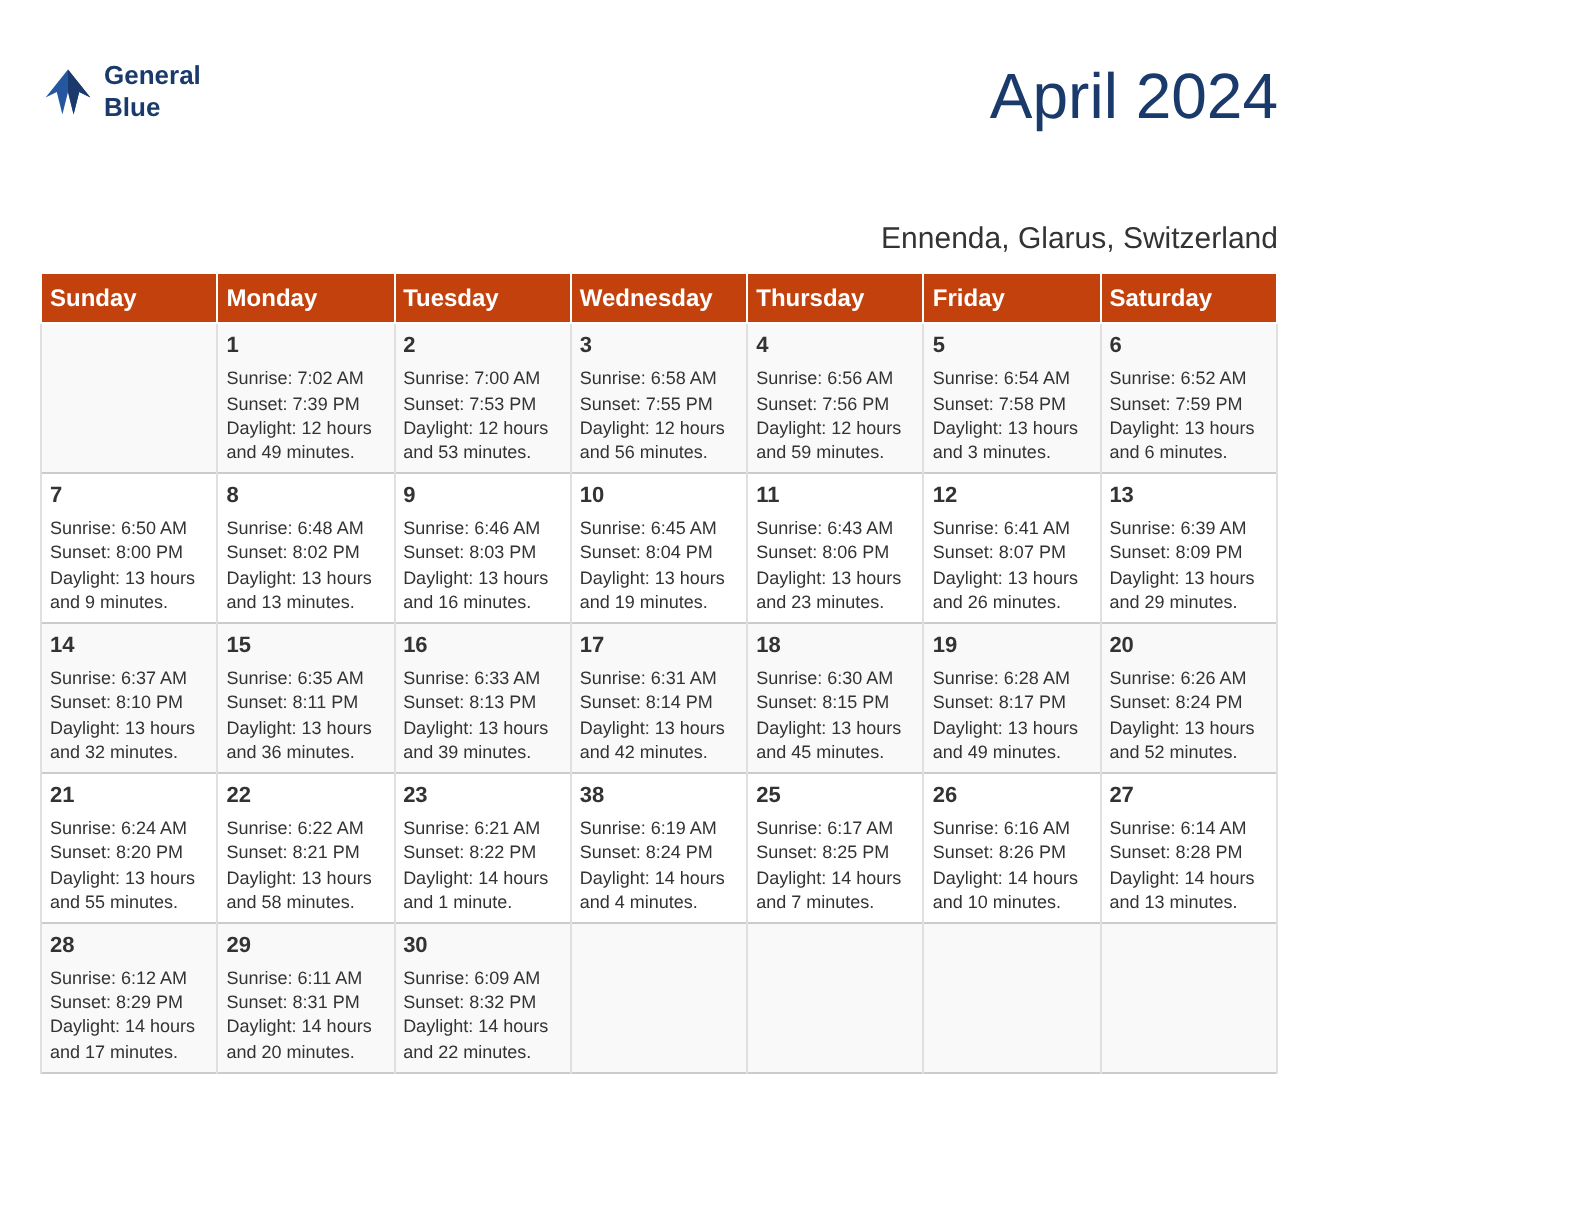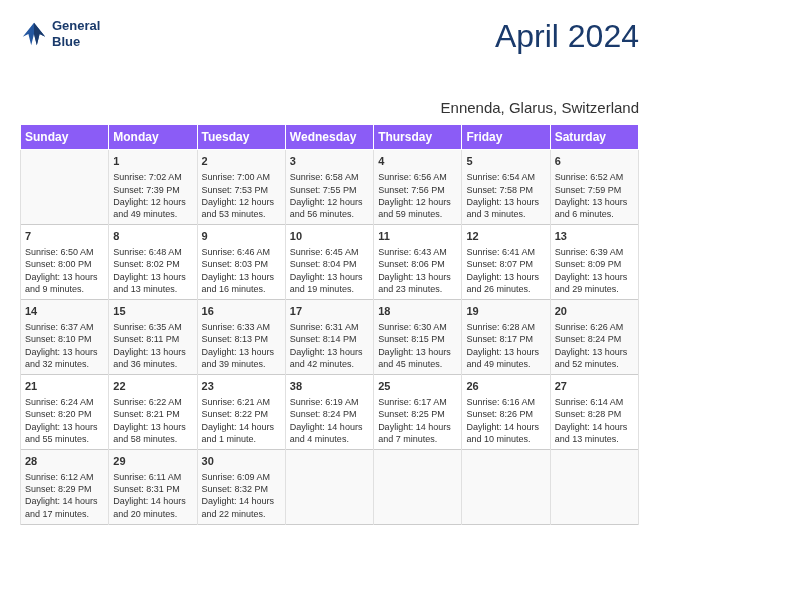--- a/index.html
+++ b/index.html
@@ -6,21 +6,21 @@
     body {
       font-family: Arial, sans-serif;
       background: #fff;
       width: 792px;
       height: 612px;
       overflow: hidden;
     }
     .page {
       width: 659px;
       height: 612px;
-      padding: 18px 20px 10px 20px;
+      padding: 30px 20px 10px 20px;
       position: relative;
     }
     .header {
       display: flex;
       justify-content: space-between;
       align-items: flex-start;
       margin-bottom: 8px;
     }
     .logo {
       display: flex;
@@ -49,21 +49,21 @@
       font-size: 15px;
       color: #333;
       margin-top: 44px;
     }
     table {
       width: 100%;
       border-collapse: collapse;
       table-layout: fixed;
     }
     thead tr {
-      background-color: #8b5cf6;
+      background-color: #c2410c;
       color: #fff;
     }
     thead th {
       padding: 5px 4px;
       font-size: 12px;
       font-weight: bold;
       text-align: left;
       border: 1px solid #fff;
     }
     tbody tr {

